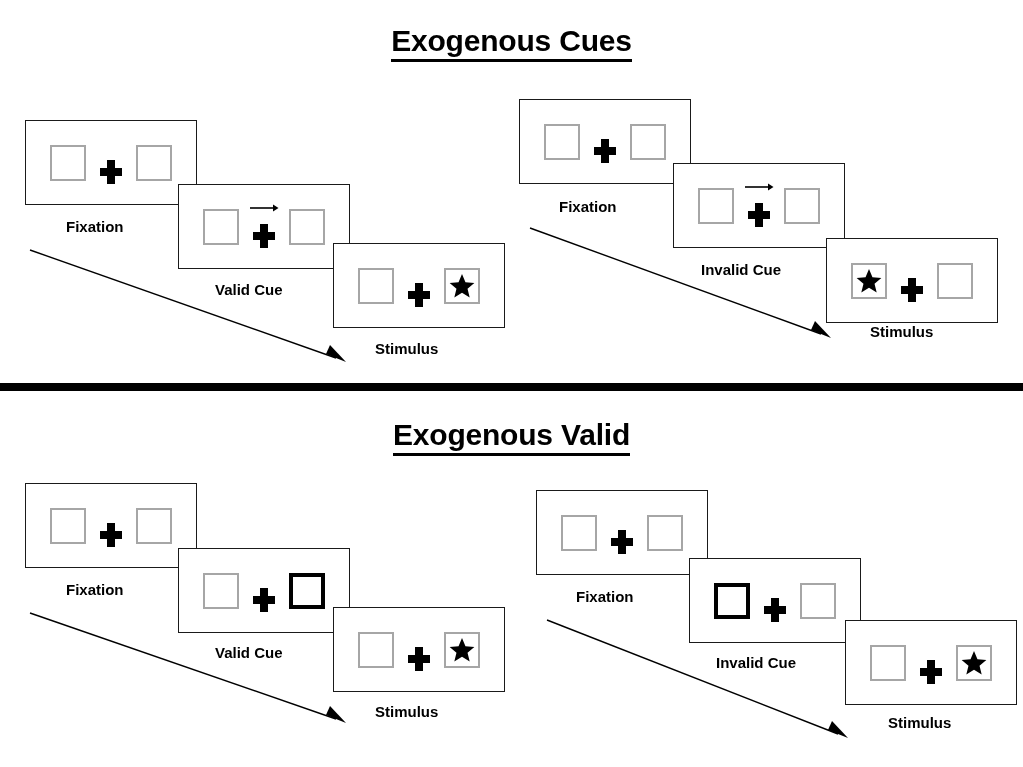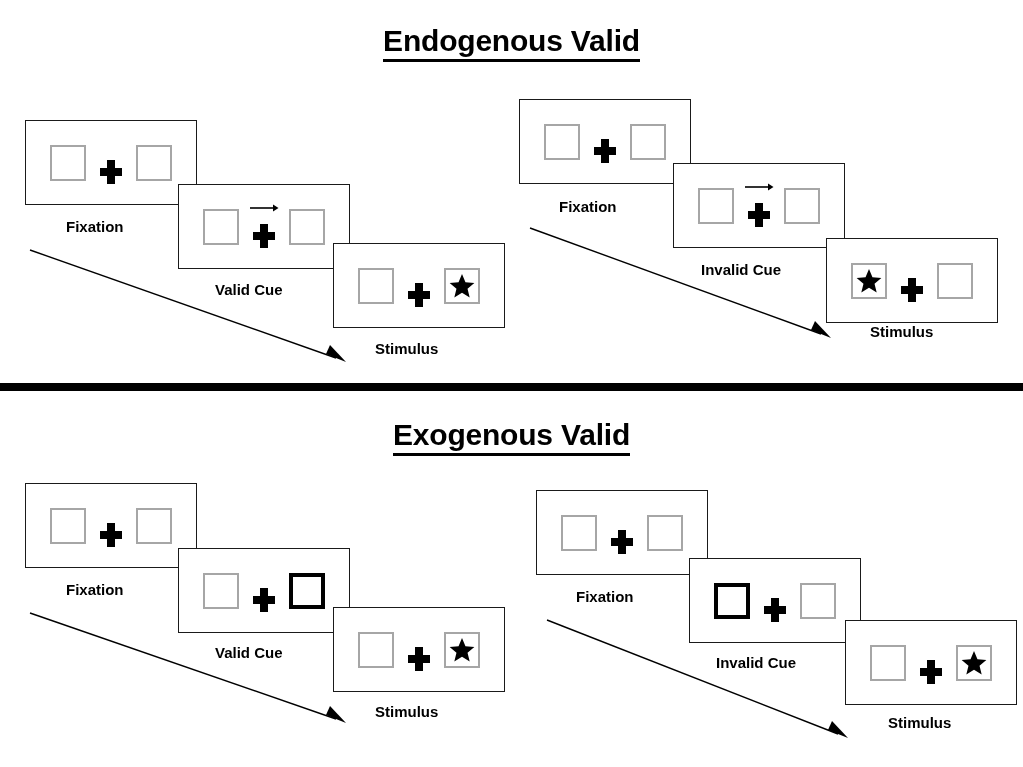--- a/index.html
+++ b/index.html
@@ -138,21 +138,21 @@
     position: absolute;
     pointer-events: none;
   }
 </style>
 </head>
 <body>
 
 <div id="figure">
 
   <div class="section-title" style="top:24px;">
-    <span>Endogenous Valid</span>
+    <span>Exogenous Cues</span>
   </div>
 
   <div class="frame" style="left:25px; top:120px; width:172px; height:85px;">
     <div class="box"></div>
     <div class="center-col">
       <div class="fixcross">
         <div class="bar-h"></div>
           <div class="bar-v"></div>
       </div>
     </div>

